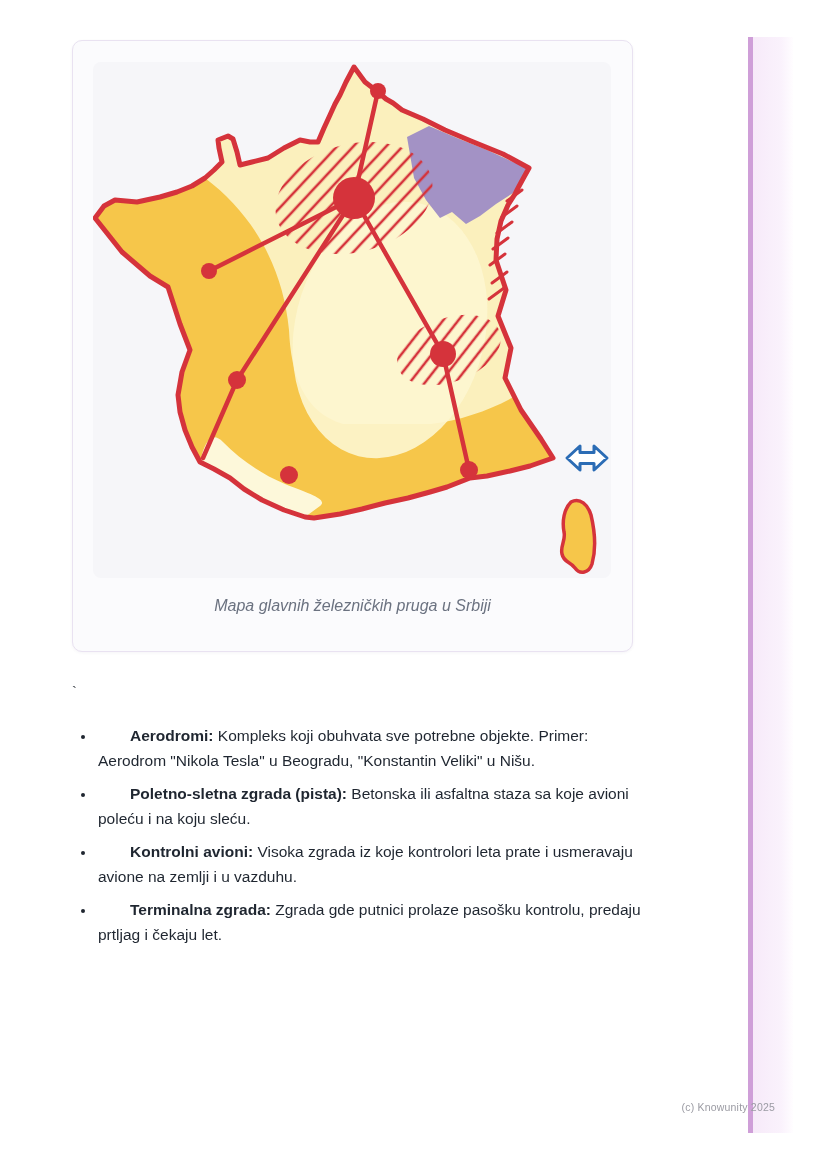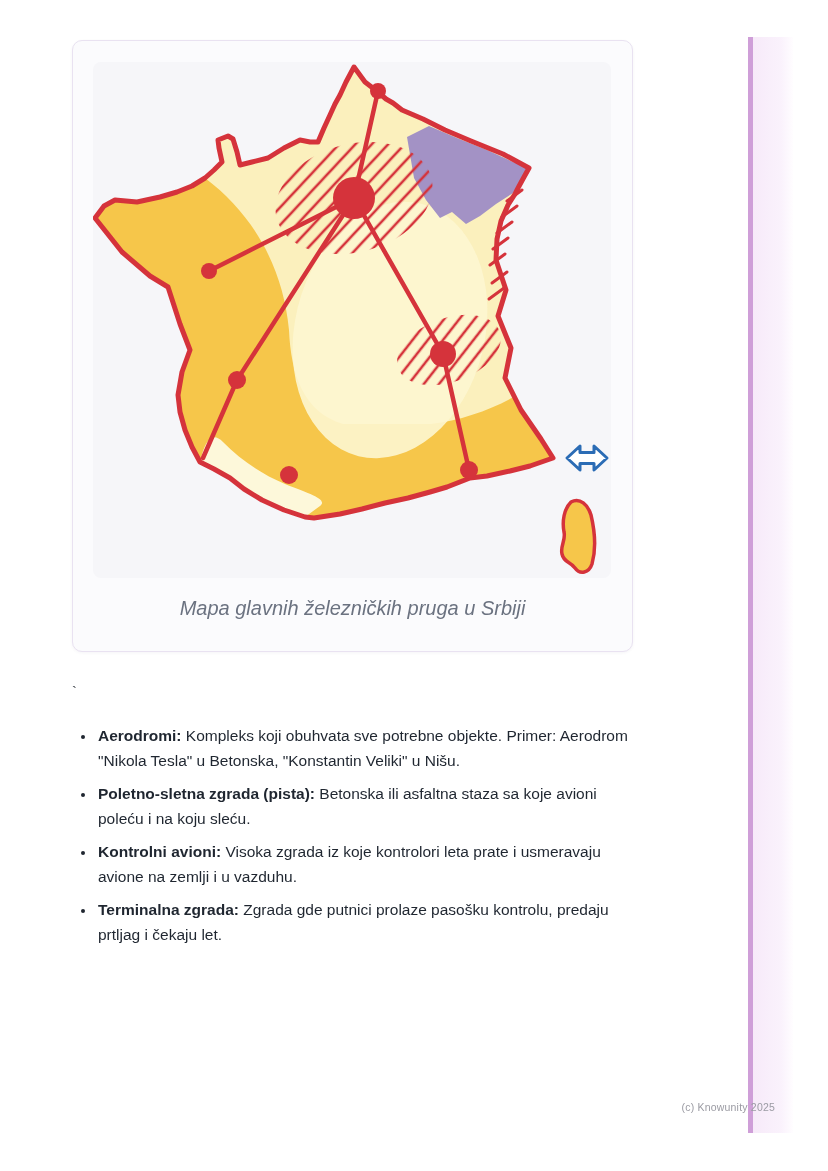--- a/index.html
+++ b/index.html
@@ -17,37 +17,37 @@
 
   
   .figure-card { margin-top:40px; width:561px; height:612px;
     border:1.5px solid var(--card-border,#e9e2f1); border-radius:10px;
     background:var(--card-bg,#fbfbfd); padding:21px 20px 0;
     box-shadow:0 1px 3px rgba(80,60,120,0.06); }
   .figure-panel { position:relative; width:518px; height:516px; border-radius:8px;
     background:var(--panel-bg,#f6f6f9); overflow:hidden; }
   .map-svg { position:absolute; inset:0; width:100%; height:100%; display:block; }
   .resize-icon { position:absolute; left:471px; top:379px; width:46px; height:34px; cursor:ew-resize; }
-  .figure-caption { text-align:center; font-style:italic; font-size:20px;
+  .figure-caption { text-align:center; font-style:italic; font-size:16px;
     color:var(--muted,#6b7280); margin-top:19px; }
 
   .stray { margin-top:31px; height:20px; font-size:15px; color:#3a3f46; }
 
   h2.section-heading { font-size:19px; font-weight:700; color:var(--pink,#e156d8);
     margin:0; line-height:21px; letter-spacing:0.1px; }
   h2.h-3 { margin-top:43px; }
   h2.h-4 { margin-top:22px; }
 
   p.intro { margin:25px 0 0; font-size:15.5px; line-height:24px; color:var(--text,#1f2630); }
 
   ul.bullets { margin:20px 0 0; padding-left:24px; list-style:disc; }
   ul.bullets li { font-size:15.5px; line-height:25px; color:var(--text,#1f2630);
     margin-bottom:8px; padding-left:2px; }
   ul.bullets li::marker { color:var(--text,#1f2630); font-size:13px; }
-  ul.bullets strong { font-weight:700; }
+  ul.bullets strong { font-weight:700;margin-left:32px; }
 
   .copyright { position:absolute; top:1101px; right:53px; z-index:5;
     font-size:10.5px; letter-spacing:0.2px; color:var(--footer-gray,#9b9ba3);text-align:right; }
 </style>
 </head>
 <body>
 
 <div class="page">
 
   <aside class="side-stripe"></aside>
@@ -118,21 +118,21 @@
       <figcaption class="figure-caption">Mapa glavnih železničkih pruga u Srbiji</figcaption>
     </figure>
 
     <div class="stray">`</div>
 
 
 
     <ul class="bullets">
       <li>
         <strong>Aerodromi:</strong>
-        <span>Kompleks koji obuhvata sve potrebne objekte. Primer: Aerodrom "Nikola Tesla" u Betonska, "Konstantin Veliki" u Nišu.</span>
+        <span>Kompleks koji obuhvata sve potrebne objekte. Primer: Aerodrom "Nikola Tesla" u Beogradu, "Konstantin Veliki" u Nišu.</span>
       </li>
       <li>
         <strong>Poletno-sletna zgrada (pista):</strong>
         <span>Betonska ili asfaltna staza sa koje avioni poleću i na koju sleću.</span>
       </li>
       <li>
         <strong>Kontrolni avioni:</strong>
         <span>Visoka zgrada iz koje kontrolori leta prate i usmeravaju avione na zemlji i u vazduhu.</span>
       </li>
       <li>

